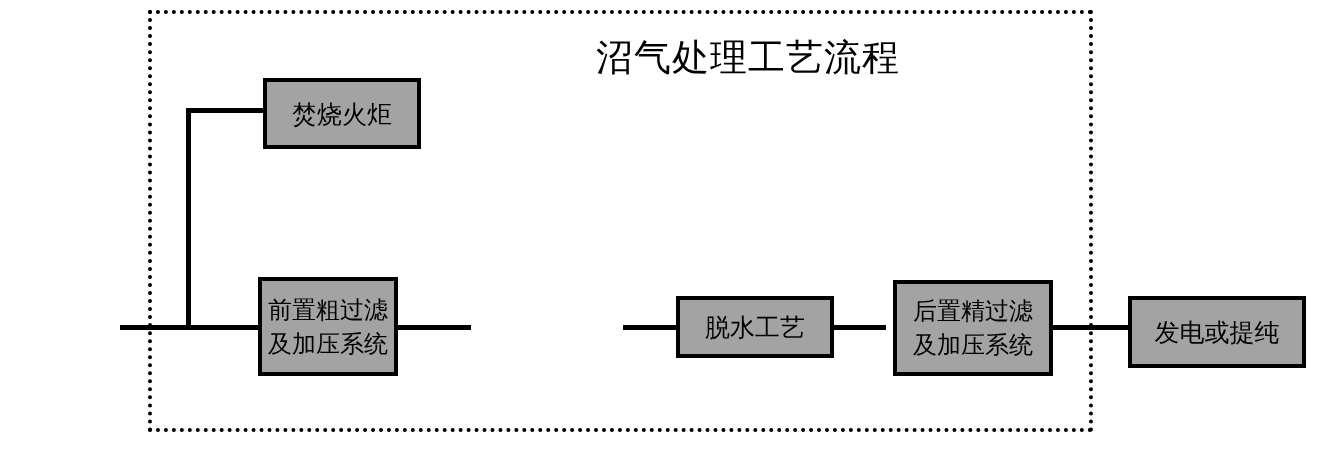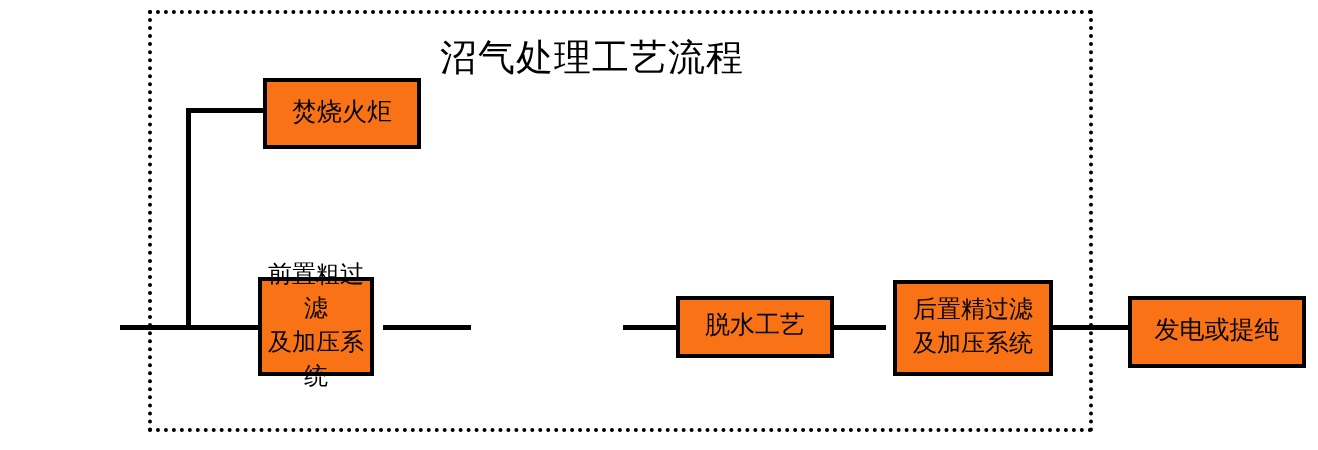--- a/index.html
+++ b/index.html
@@ -25,54 +25,53 @@
     border: 4px dotted #000000;
     box-sizing: border-box;
     background: transparent;
   }
   
   .title {
     position: absolute;
     left: 440px;
     top: 36px;
     width: 460px;
-    text-align: left;
+    text-align: right;
     font-size: 37px;
     line-height: 44px;
     letter-spacing: 1px;
     color: #000000;
     white-space: nowrap;
     font-family: "DejaVu Serif", "Liberation Serif", serif;
   }
   
   .node {
     position: absolute;
     box-sizing: border-box;
     border: 4px solid #000000;
-    background: #f97316;
+    background: #a3a3a3;
     display: flex;
     align-items: center;
     justify-content: center;
-    text-align: center;
     color: #000000;
-    font-family: Liberation Mono, monospace;
+    font-family: Liberation Sans, sans-serif;
     z-index: 3;
   }
   .node .node-label {
     display: block;
     white-space: pre-line;
   }
   .node-1line .node-label { font-size: 25px; line-height: 30px; }
   .node-2line .node-label { font-size: 24px; line-height: 34px; }
   .node-src .node-label { font-size: 29px; line-height: 42px; }
 
   
   #node-source   { left: 12px;   top: 277px; width: 110px; height: 99px; }
   #node-flare    { left: 263px;  top: 78px;  width: 158px; height: 71px; }
-  #node-prefilt  { left: 258px;  top: 277px; width: 116px; height: 99px; }
+  #node-prefilt  { left: 258px;  top: 277px; width: 140px; height: 99px; }
   #node-desulf   { left: 468px;  top: 296px; width: 158px; height: 62px; }
   #node-dehydr   { left: 676px;  top: 296px; width: 158px; height: 62px; }
   #node-postfilt { left: 883px;  top: 280px; width: 160px; height: 96px; margin-left: 10px; }
   #node-output   { left: 1128px; top: 296px; width: 178px; height: 72px; }
 
   
   .conn {
     position: absolute;
     background: #000000;
     z-index: 2;

